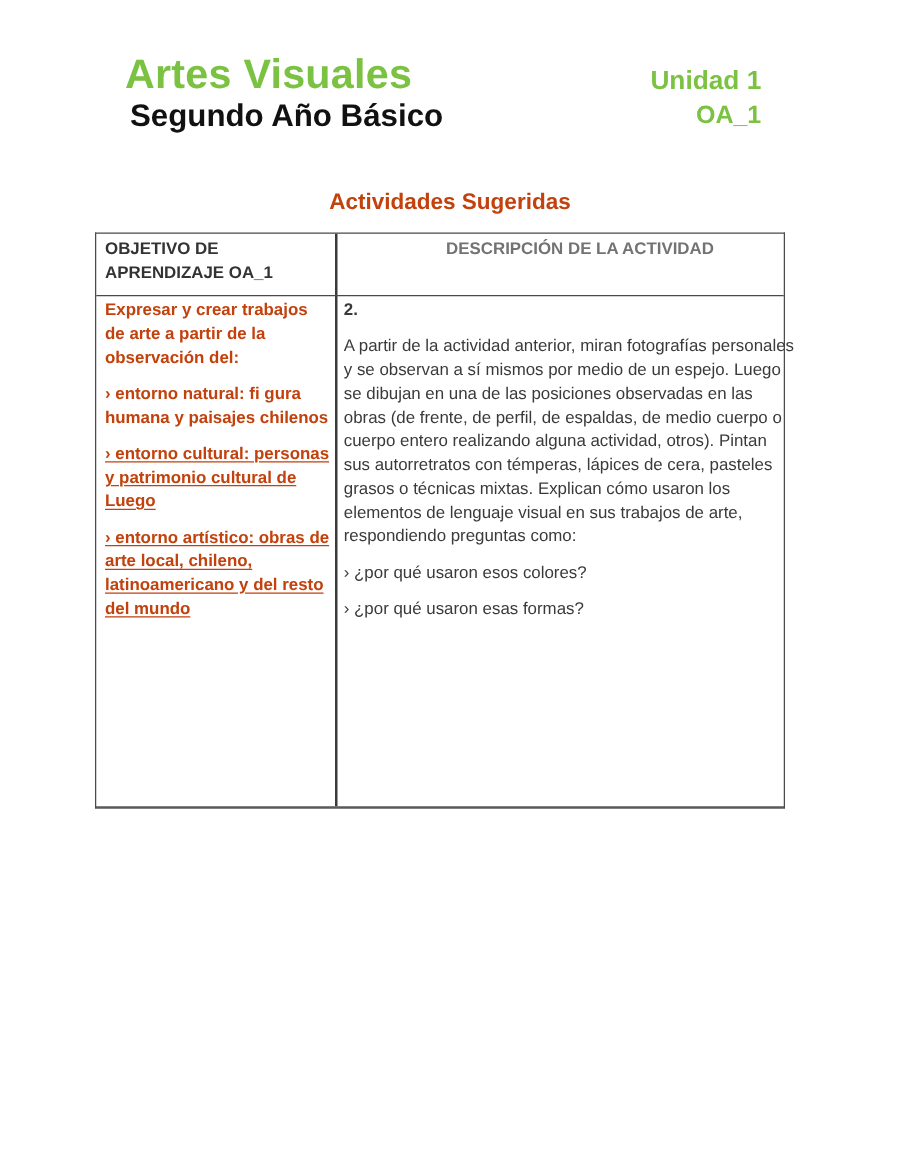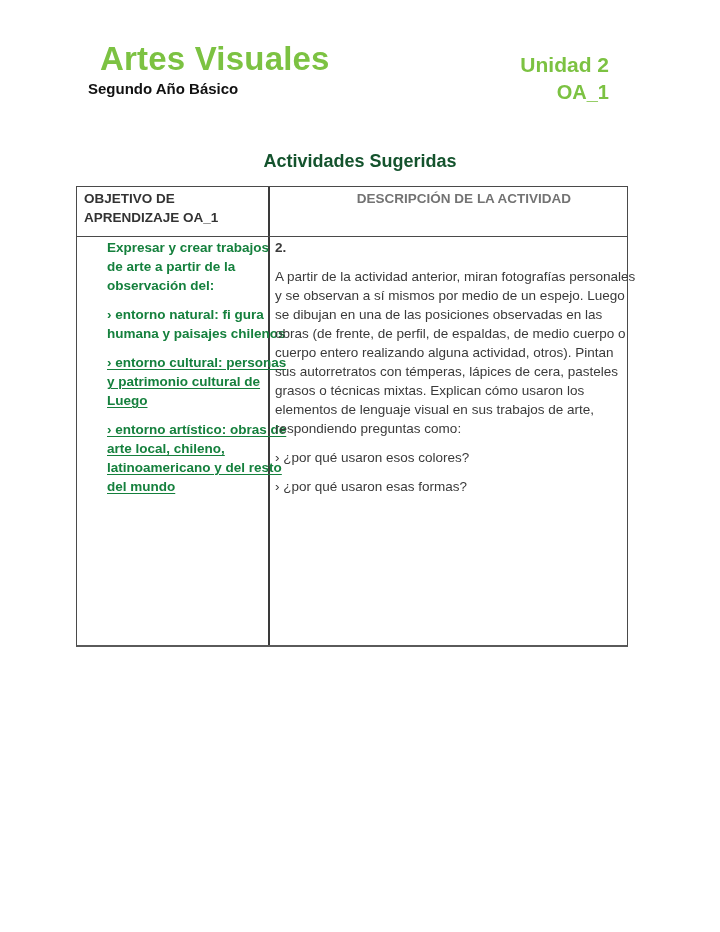--- a/index.html
+++ b/index.html
@@ -1,46 +1,46 @@
 <!DOCTYPE html>
 <html><head>
 <meta charset="utf-8">
 <style>
   html, body { margin:0; padding:0; background:#ffffff; }
   body { width:720px; height:932px; position:relative; overflow:hidden;
          font-family:"Liberation Sans", sans-serif; color:#3a3a3a; }
   .title { position:absolute; left:100px; top:42px; font-size:33px; font-weight:bold;
            color:#7cc242; line-height:1; letter-spacing:0.2px; }
-  .subtitle { position:absolute; left:88px; top:81px; font-size:15px; font-weight:bold;
+  .subtitle { position:absolute; left:104px; top:81px; font-size:25px; font-weight:bold;
               color:#111; line-height:1; }
   .unit { position:absolute; right:111px; top:54px; font-size:21px; font-weight:bold;
           color:#7cc242; line-height:1; text-align:right; }
   .oa { position:absolute; right:111px; top:82px; font-size:20px; font-weight:bold;
         color:#7cc242; line-height:1; text-align:right; }
   .section-title { position:absolute; left:0; width:720px; top:151px; text-align:center;
-                   font-size:18px; font-weight:bold; color:#14532d; }
+                   font-size:18px; font-weight:bold; color:#c2410c; }
   .table { position:absolute; left:76px; top:186px; width:552px; height:461px;
            border:1px solid #4a4a4a; border-bottom:2px solid #5a5a5a; box-sizing:border-box; }
   .vdiv { position:absolute; left:191px; top:0; bottom:0; width:0; border-left:2px solid #3a3a3a; }
   .hdiv { position:absolute; left:0; right:0; top:49px; height:0; border-top:1px solid #4a4a4a; }
   .cell { position:absolute; font-size:13.5px; line-height:19px; }
   .h1 { left:7px; top:2px; width:180px; font-weight:bold; color:#333; }
   .h2 { left:205px; top:2px; width:364px; font-weight:bold; color:#737373; text-align:center; }
-  .c1 { left:7px; top:51px; width:180px; font-weight:bold; color:#15803d;margin-left:23px; }
+  .c1 { left:7px; top:51px; width:180px; font-weight:bold; color:#c2410c; }
   .c2 { left:198px; top:51px; width:362px; color:#3a3a3a; }
   .c1 p, .c2 p { margin:0 0 10px 0; }
   .u { text-decoration:underline; text-underline-offset:2px; }
   .b { font-weight:bold; }
 </style>
 </head>
 <body>
 
 <div class="title">Artes Visuales</div>
 <div class="subtitle">Segundo Año Básico</div>
-<div class="unit">Unidad 2</div>
+<div class="unit">Unidad 1</div>
 <div class="oa">OA_1</div>
 
 <div class="section-title">Actividades Sugeridas</div>
 
 <div class="table">
   <div class="vdiv"></div>
   <div class="hdiv"></div>
 
   <div class="cell h1">OBJETIVO DE APRENDIZAJE OA_1</div>
   <div class="cell h2">DESCRIPCIÓN DE LA ACTIVIDAD</div>

